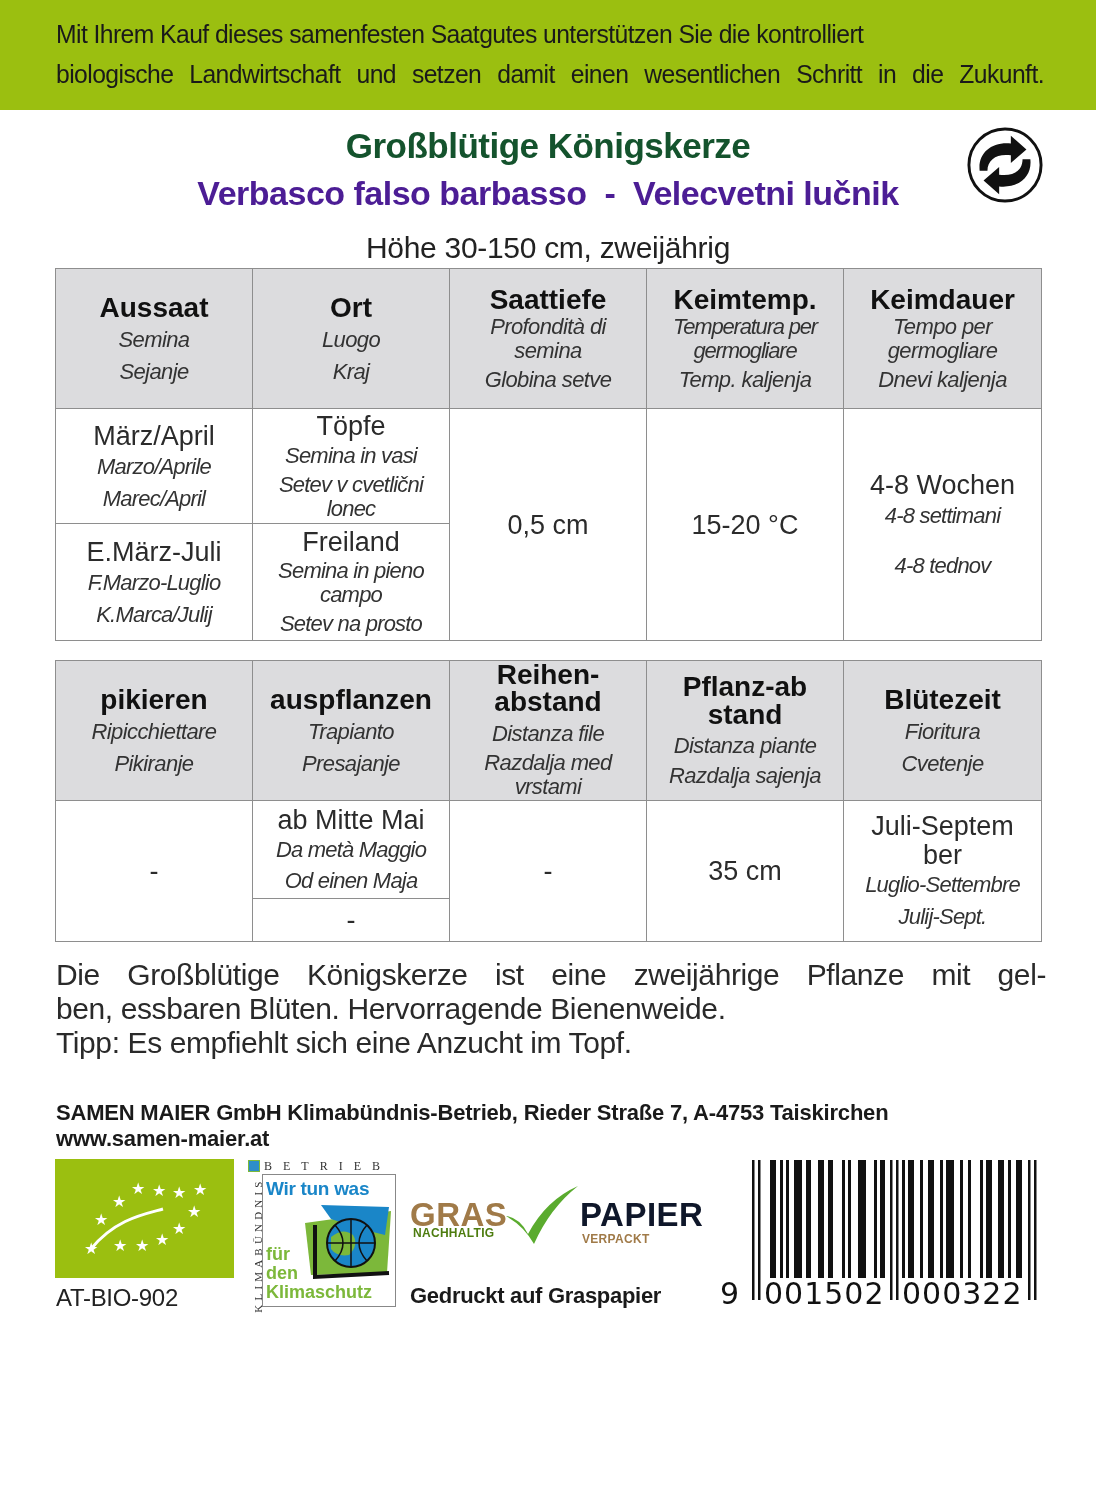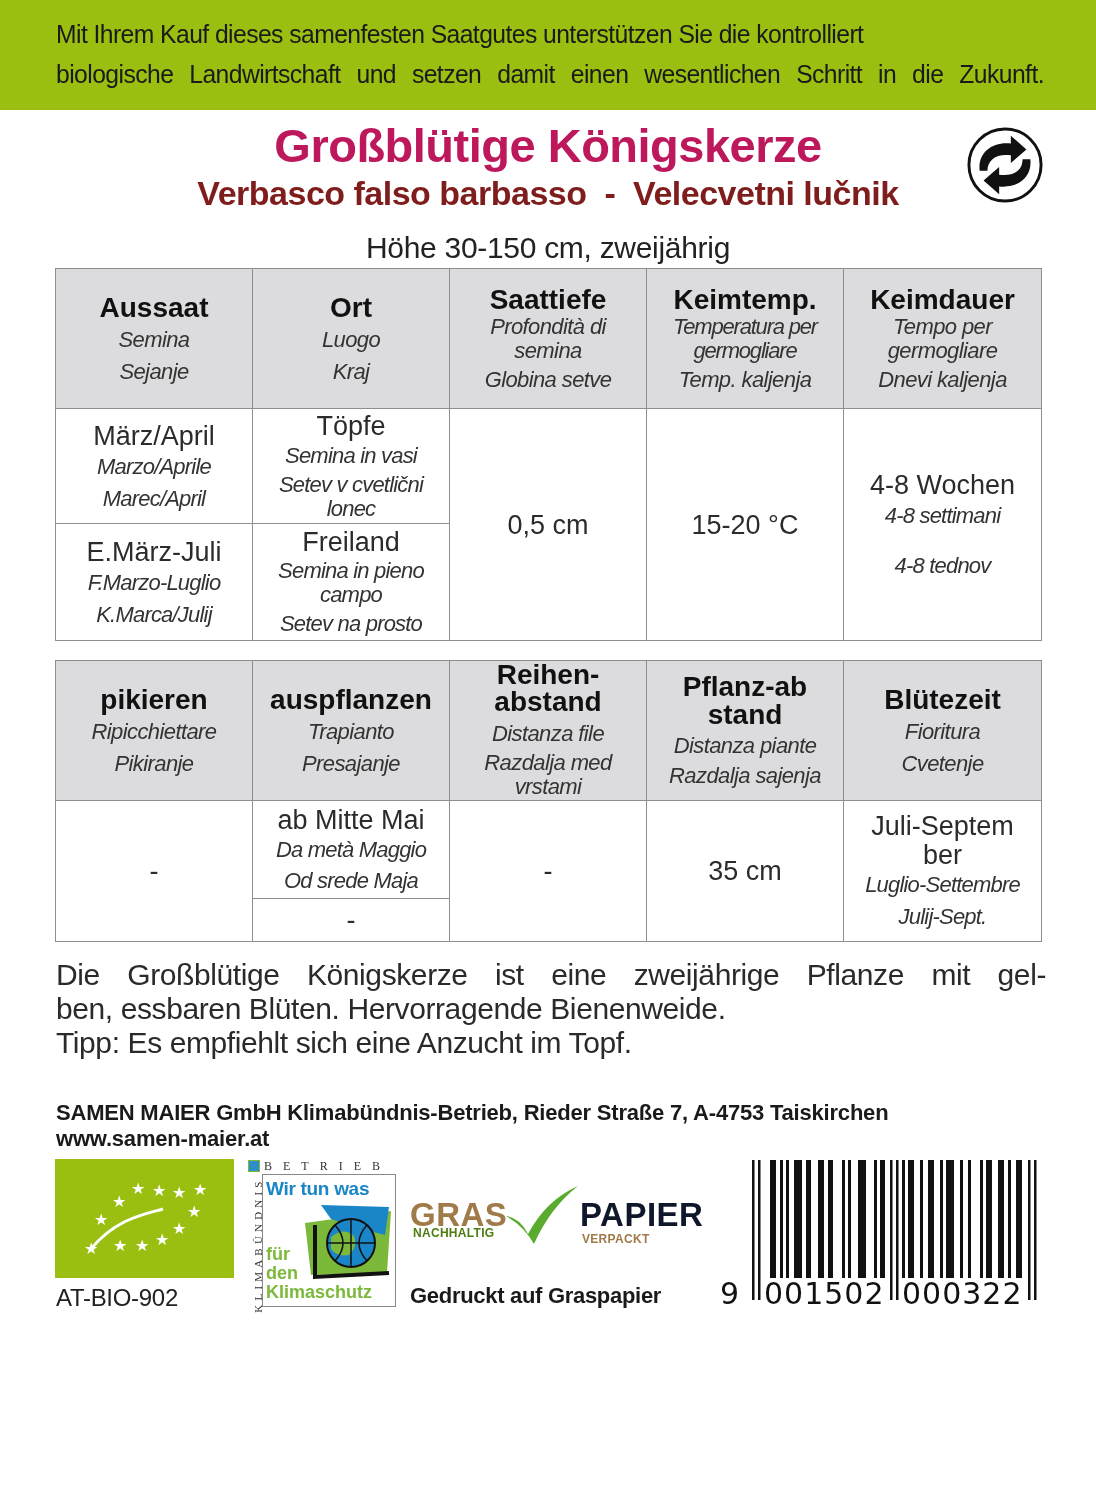--- a/index.html
+++ b/index.html
@@ -12,22 +12,22 @@
   }
   .banner p {
     font-family: "Liberation Sans Narrow", "Liberation Sans", sans-serif;
     font-size: 26px; line-height: 40px; color: #1a1a1a; text-align: justify;
     letter-spacing: -0.6px; transform: scaleX(0.95); transform-origin: left;
     width: 1040px;
   }
   .banner p.last { text-align-last: justify; }
 
   .title-block { position: absolute; left: 0; top: 118px; width: 1096px; text-align: center; }
-  .title { font-size: 47px; font-weight: bold; line-height: 56px; letter-spacing: -0.5px; color: #be185d; }
-  .subtitle { font-size: 34px; font-weight: bold; line-height: 42px; letter-spacing: -0.5px; color: #7f1d1d; margin-top: -2px; }
+  .title { font-size: 35px; font-weight: bold; line-height: 56px; letter-spacing: -0.5px; color: #14532d; }
+  .subtitle { font-size: 34px; font-weight: bold; line-height: 42px; letter-spacing: -0.5px; color: #4c1d95; margin-top: -2px; }
   .height-line { font-size: 30px; line-height: 40px; color: #222; margin-top: 14px; letter-spacing: -0.3px; }
 
   .recycle {
     position: absolute; left: 966px; top: 126px; width: 78px; height: 78px;
   }
 
   table.grid {
     position: absolute; left: 55px; width: 986px; border-collapse: collapse;
     table-layout: fixed;
   }
@@ -205,21 +205,21 @@
       <div class="h-sl" style="margin-top:6px">Cvetenje</div>
     </td>
   </tr>
   <tr style="height:98px">
     <td rowspan="2">
       <div class="v-de">-</div>
     </td>
     <td>
       <div class="v-de">ab Mitte Mai</div>
       <div class="v-it" style="margin-top:2px">Da metà Maggio</div>
-      <div class="v-sl" style="margin-top:5px">Od srede Maja</div>
+      <div class="v-sl" style="margin-top:5px">Od einen Maja</div>
     </td>
     <td rowspan="2">
       <div class="v-de">-</div>
     </td>
     <td rowspan="2">
       <div class="v-de">35 cm</div>
     </td>
     <td rowspan="2">
       <div class="v-de" style="line-height:29px"><span style="display:inline-block;width:150px;word-break:break-all">Juli-September</span></div>
       <div class="v-it" style="margin-top:2px">Luglio-Settembre</div>

